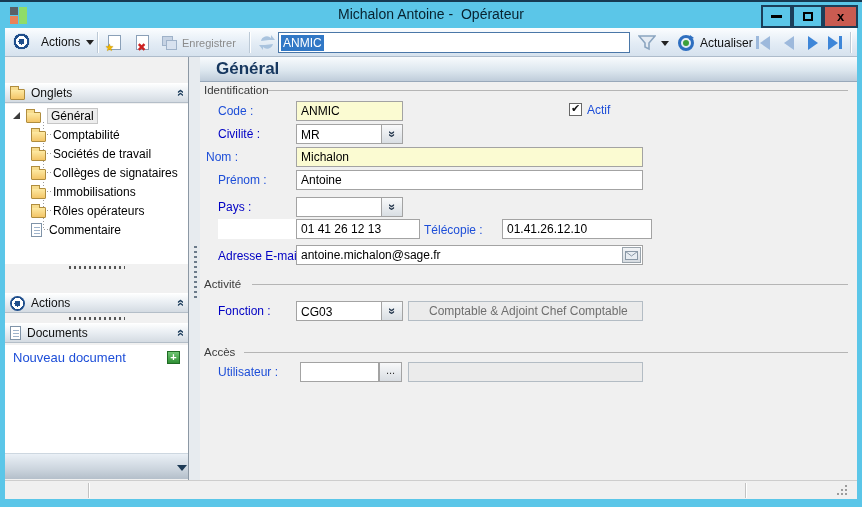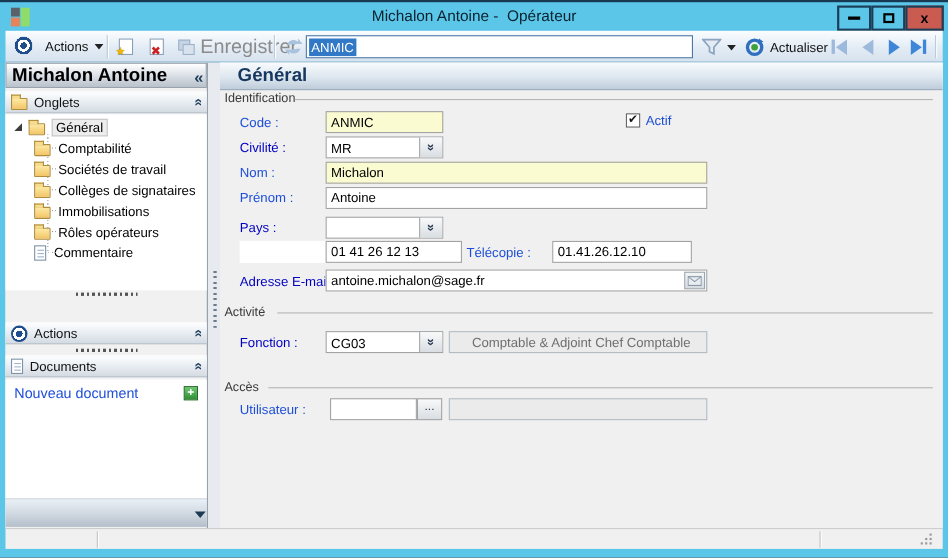--- a/index.html
+++ b/index.html
@@ -33,21 +33,21 @@
   #tb-actions { left:32px; top:3px; height:22px; display:flex; align-items:center; gap:6px; padding:0 4px; font-size:12px; color:#111; cursor:default; }
   .caret-down { width:0; height:0; border-left:4px solid transparent; border-right:4px solid transparent; border-top:5px solid #222; }
   .tb-btn { top:3px; height:23px; display:flex; align-items:center; gap:5px; padding:0 4px; }
   .pg { width:13px; height:15px; background:#fff; border:1px solid #8aa0b8; position:relative; }
   .pg .star { position:absolute; left:-4px; bottom:-4px; font-size:10px; color:#f2b600; text-shadow:0 0 1px #8a6a00; line-height:10px; }
   .pg .delx { position:absolute; left:0px; bottom:-3px; font-size:11px; font-weight:bold; color:#cc2222; line-height:10px; }
   .save-ic { width:15px; height:14px; position:relative; }
   .save-ic i { position:absolute; background:#c6d3e4; border:1px solid #9fb2c9; }
   .save-ic i:nth-child(1){ left:0; top:0; width:11px; height:10px; }
   .save-ic i:nth-child(2){ left:4px; top:4px; width:11px; height:10px; background:#d8e2ef; }
-  #tb-save-label { font-size:18px; color:#8b8b8b; }
+  #tb-save-label { font-size:11px; color:#8b8b8b; }
   #tb-search { left:273px; top:4px; width:352px; height:21px; background:#fff; border:1px solid #4a77a8; display:flex; align-items:center; padding-left:2px; }
   #tb-search .sel { background:#3178c6; color:#fff; font-size:12px; padding:1px 2px; }
   #tb-filter { left:630px; top:4px; width:24px; height:22px; display:flex; align-items:center; justify-content:center; }
   #tb-filter-caret { left:656px; top:13px; }
   #tb-refresh-btn { left:668px; top:3px; }
   #tb-refresh-label { font-size:12px; color:#111; }
   .nav-btn { top:6px; width:24px; height:17px; display:flex; align-items:center; justify-content:center; gap:1px; }
   .tri-l { width:0; height:0; border-top:7px solid transparent; border-bottom:7px solid transparent; border-right:10px solid #9db9dc; }
   .tri-r { width:0; height:0; border-top:7px solid transparent; border-bottom:7px solid transparent; border-left:10px solid #3e86d8; }
   .nav-bar-l { width:3px; height:13px; background:#9db9dc; }
@@ -204,24 +204,20 @@
     <div class="abs nav-btn" style="left:818px;">
       <span class="tri-r"></span>
         <span class="nav-bar-r"></span>
     </div>
     <div class="abs tb-sep" style="left:845px;"></div>
   </div>
 
   <div class="abs" id="body-bg"></div>
 
   <div class="abs" id="sidebar">
-    <div class="abs" id="sb-header">
-      <span class="t">Michalon Antoine</span>
-      <span class="chevc">«</span>
-    </div>
 
     <div class="abs panelbar" id="panel-onglets">
       <span class="folder"></span>
       <span>Onglets</span>
       <span class="grow"></span>
       <span class="chev chev-up">»</span>
     </div>
 
     <div class="abs" id="tree">
       <div class="abs" id="tree-vline"></div>
@@ -306,38 +302,38 @@
     <div class="abs flabel" style="left:387px; top:46px;">Actif</div>
 
     <div class="abs flabel blue" style="left:18px; top:70px;">Civilité :</div>
     <div class="combo" style="left:96px; top:67px;">
       <span class="val">MR</span>
       <span class="btn">
           <span class="chev chev-dn">»</span>
         </span>
     </div>
 
-    <div class="abs flabel" style="left:18px; top:93px;">Nom :</div>
+    <div class="abs flabel" style="left:6px; top:93px;">Nom :</div>
     <input class="field yellow" style="left: 96px; top: 90px; width: 347px;" value="Michalon">
 
     <div class="abs flabel" style="left:18px; top:116px;">Prénom :</div>
     <input class="field" style="left: 96px; top: 113px; width: 347px;" value="Antoine">
 
     <div class="abs flabel blue" style="left:18px; top:143px;">Pays :</div>
     <div class="combo" style="left:96px; top:140px;">
       <span class="val"></span>
       <span class="btn">
           <span class="chev chev-dn">»</span>
         </span>
     </div>
 
     <input class="field" style="left: 18px; top: 162px; width: 78px; border-color: rgb(255, 255, 255); background: rgb(255, 255, 255);" value="">
     <input class="field" style="left: 96px; top: 162px; width: 124px;" value="01 41 26 12 13">
     <div class="abs flabel" style="left:224px; top:166px;">Télécopie :</div>
-    <input class="field" style="left: 302px; top: 162px; width: 127px;" value="01.41.26.12.10">
+    <input class="field" style="left: 302px; top: 162px; width: 150px;" value="01.41.26.12.10">
 
     <div class="abs flabel blue" style="left:18px; top:192px;">Adresse E-mail :</div>
     <input class="field" style="left: 96px; top: 188px; width: 347px;" value="antoine.michalon@sage.fr">
     <div class="abs" id="email-btn">
       <svg width="13" height="9" viewBox="0 0 13 9">
         <rect x="0.5" y="0.5" width="12" height="8" fill="#e8edf2" stroke="#8a98a6"></rect>
         <path d="M0.5 0.5 L6.5 5 L12.5 0.5" fill="none" stroke="#8a98a6"></path>
       </svg>
     </div>
 

